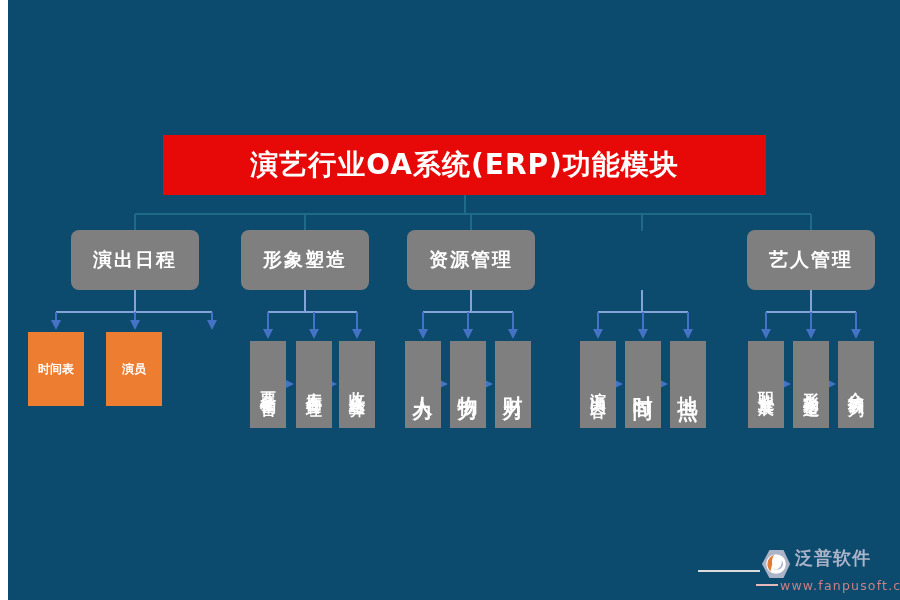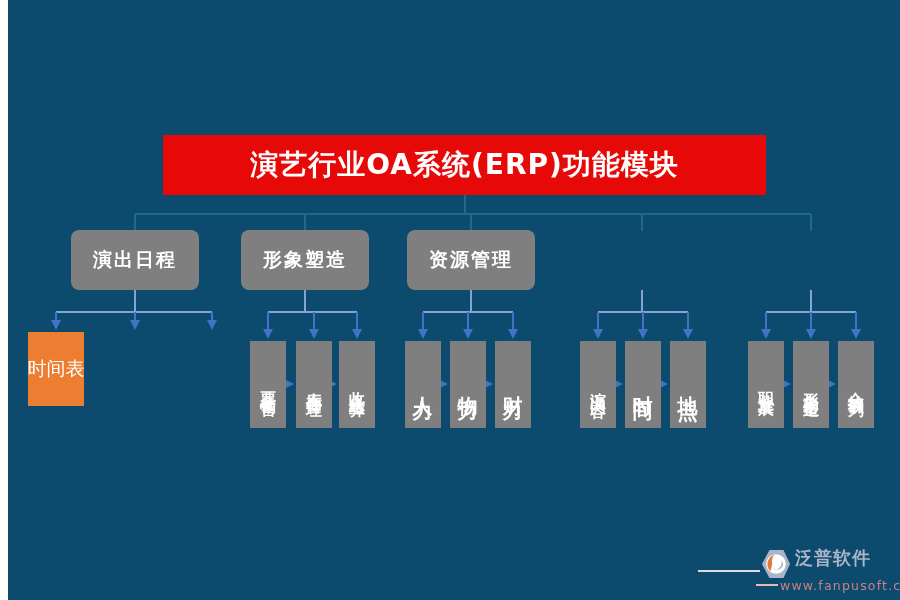--- a/index.html
+++ b/index.html
@@ -24,21 +24,21 @@
     font-size:28px;font-weight:bold;letter-spacing:1px;white-space:nowrap;
   }
   .lv2{
     position:absolute;top:230px;width:128px;height:60px;background:var(--box-gray);
     color:#fff;display:flex;align-items:center;justify-content:center;
     font-size:19px;font-weight:bold;letter-spacing:2px;white-space:nowrap;border-radius:8px;
   }
   .lv3h{
     position:absolute;top:332px;width:56px;height:74px;background:var(--accent-orange);
     color:#fff;display:flex;align-items:center;justify-content:center;
-    font-size:19px;font-weight:normal;white-space:nowrap;
+    font-size:12px;font-weight:bold;white-space:nowrap;
   }
   .lv3v{
     position:absolute;top:341px;width:36px;height:87px;background:var(--box-gray);
     color:#fff;display:flex;align-items:center;justify-content:center;
     writing-mode:vertical-rl;text-orientation:upright;
     font-size:16px;font-weight:bold;letter-spacing:3px;line-height:36px;
   }
   .lv3v.two{font-size:20px;letter-spacing:5px;}
   svg.connectors{position:absolute;left:0;top:0;pointer-events:none;}
   .teal-lines{stroke:var(--line-teal);stroke-width:2;fill:none;}
@@ -125,22 +125,24 @@
     </g>
   </svg>
 
   <div class="banner">
     <span>演艺行业OA系统(ERP)功能模块</span>
   </div>
 
   <div class="lv2" style="left:63px">演出日程</div>
   <div class="lv2" style="left:233px">形象塑造</div>
   <div class="lv2" style="left:399px">资源管理</div>
+  <div class="lv2" style="left:739px">艺人管理</div>
 
   <div class="lv3h" style="left:20px">时间表</div>
+  <div class="lv3h" style="left:98px">演员</div>
 
   <div class="lv3v" style="left:242px">票务销售</div>
   <div class="lv3v" style="left:288px">库存管理</div>
   <div class="lv3v" style="left:331px">收入结算</div>
 
   <div class="lv3v two" style="left:397px">人力</div>
   <div class="lv3v two" style="left:442px">物力</div>
   <div class="lv3v two" style="left:487px">财力</div>
 
   <div class="lv3v" style="left:572px">演出内容</div>

